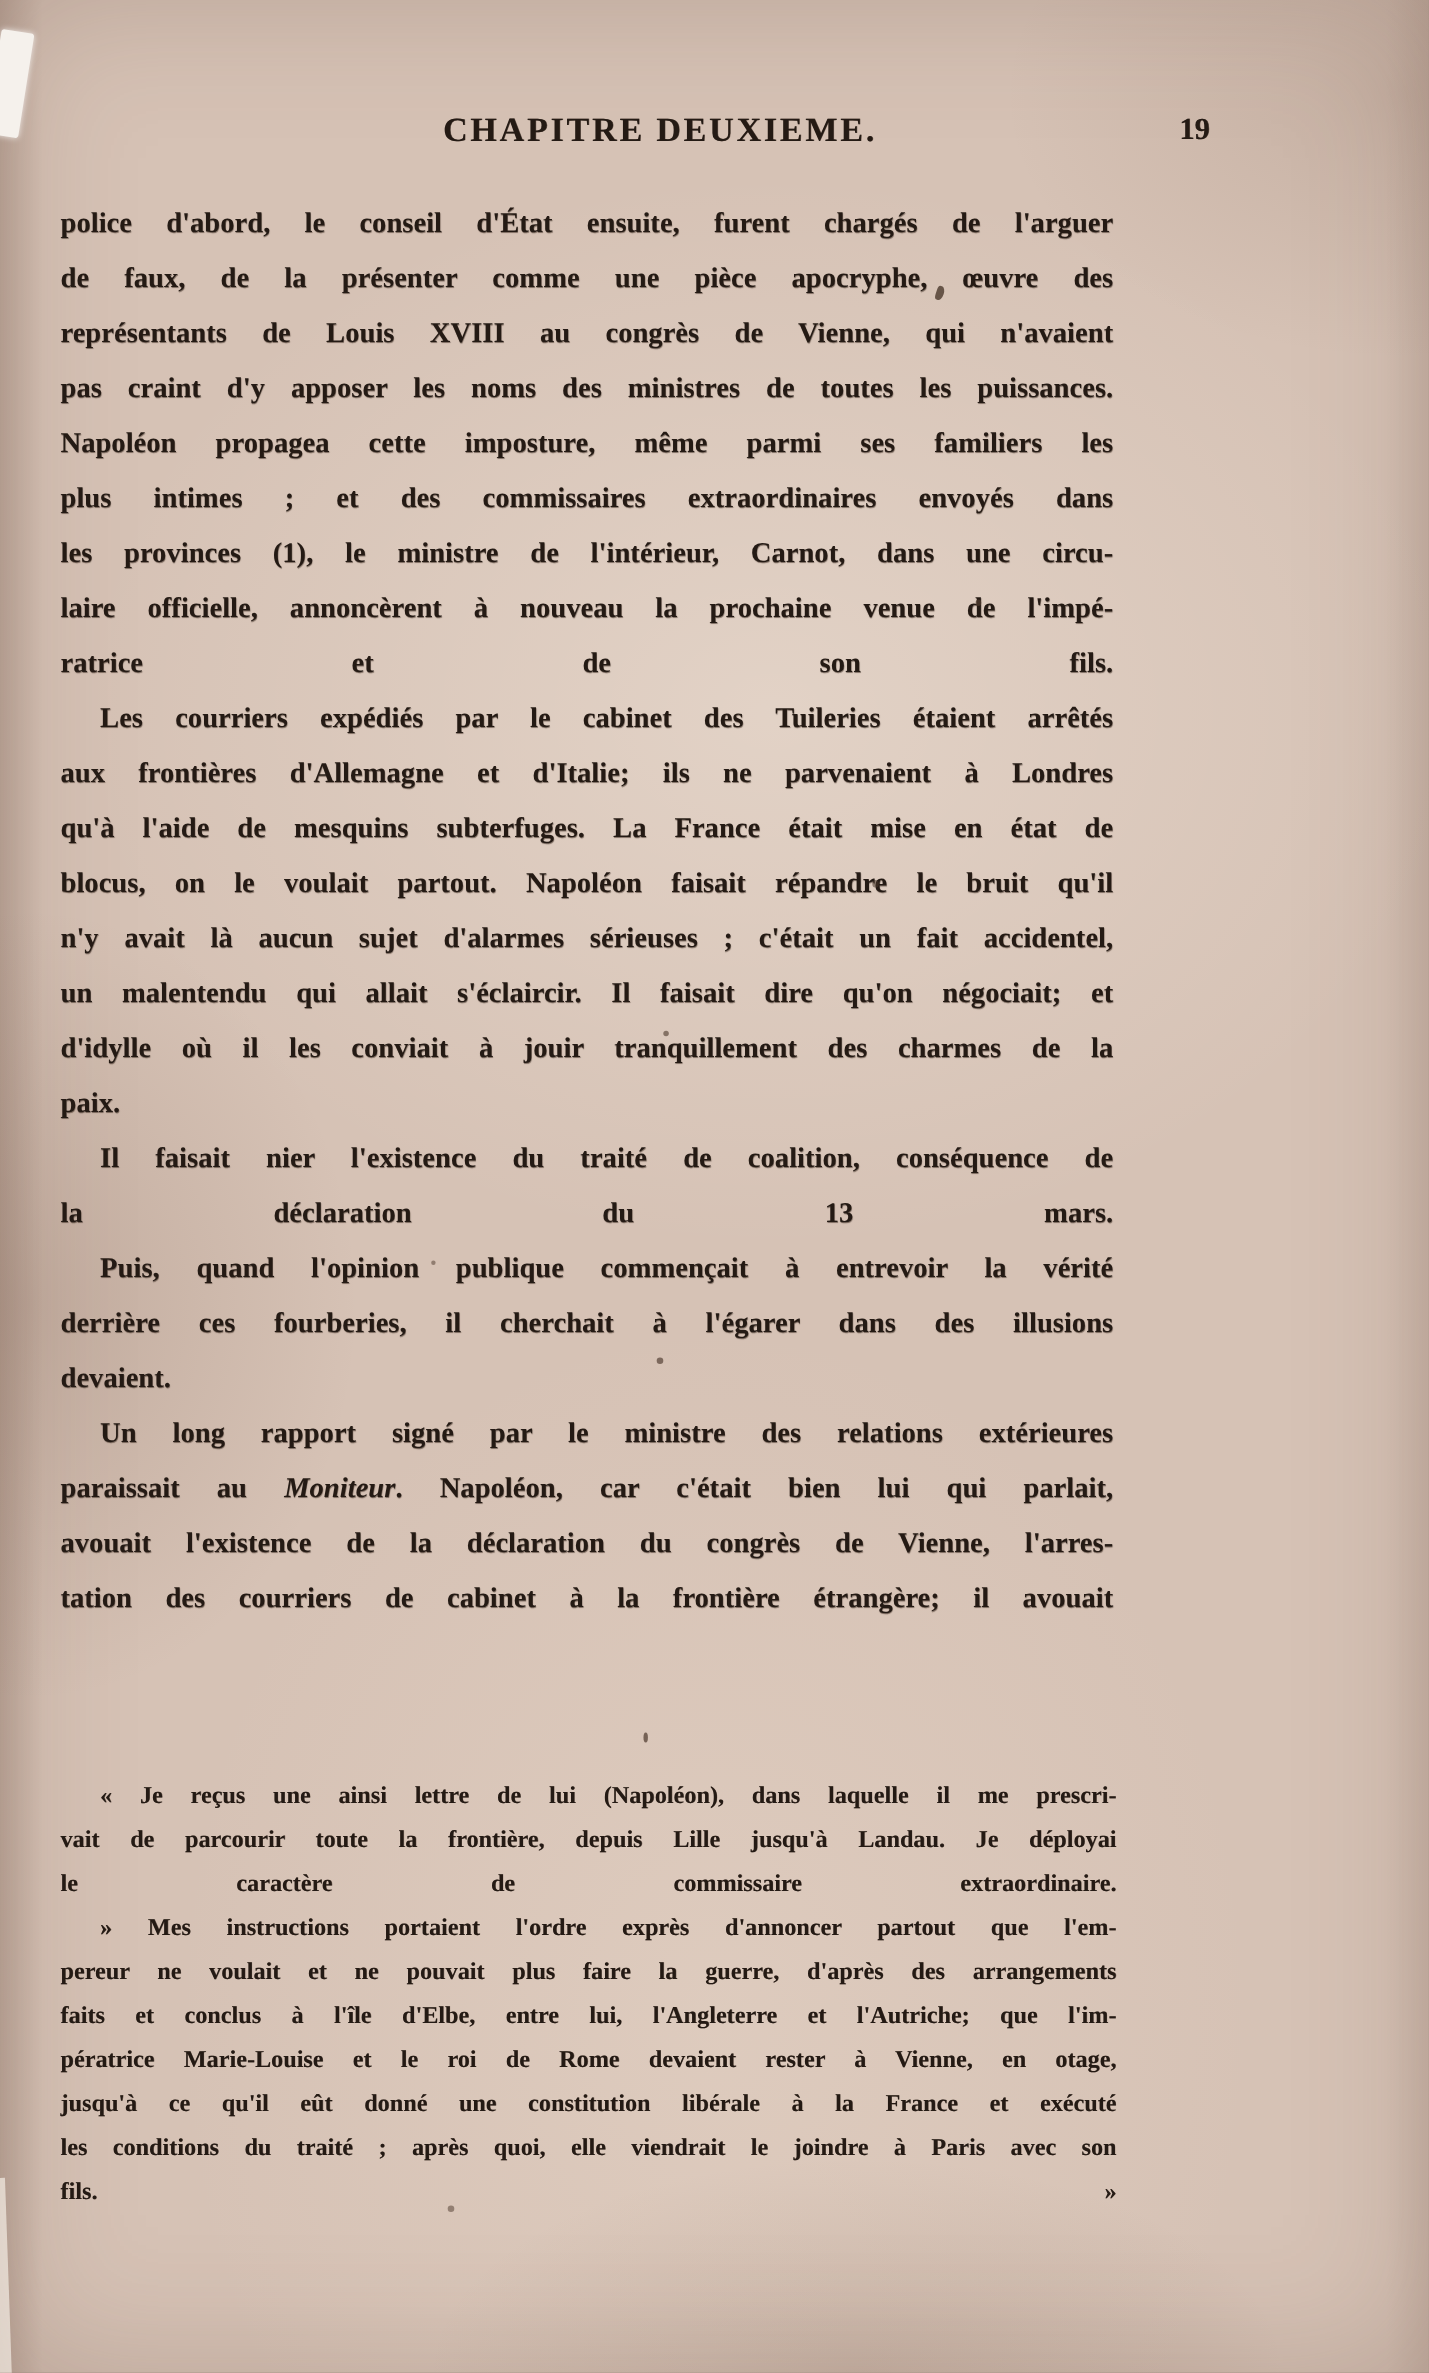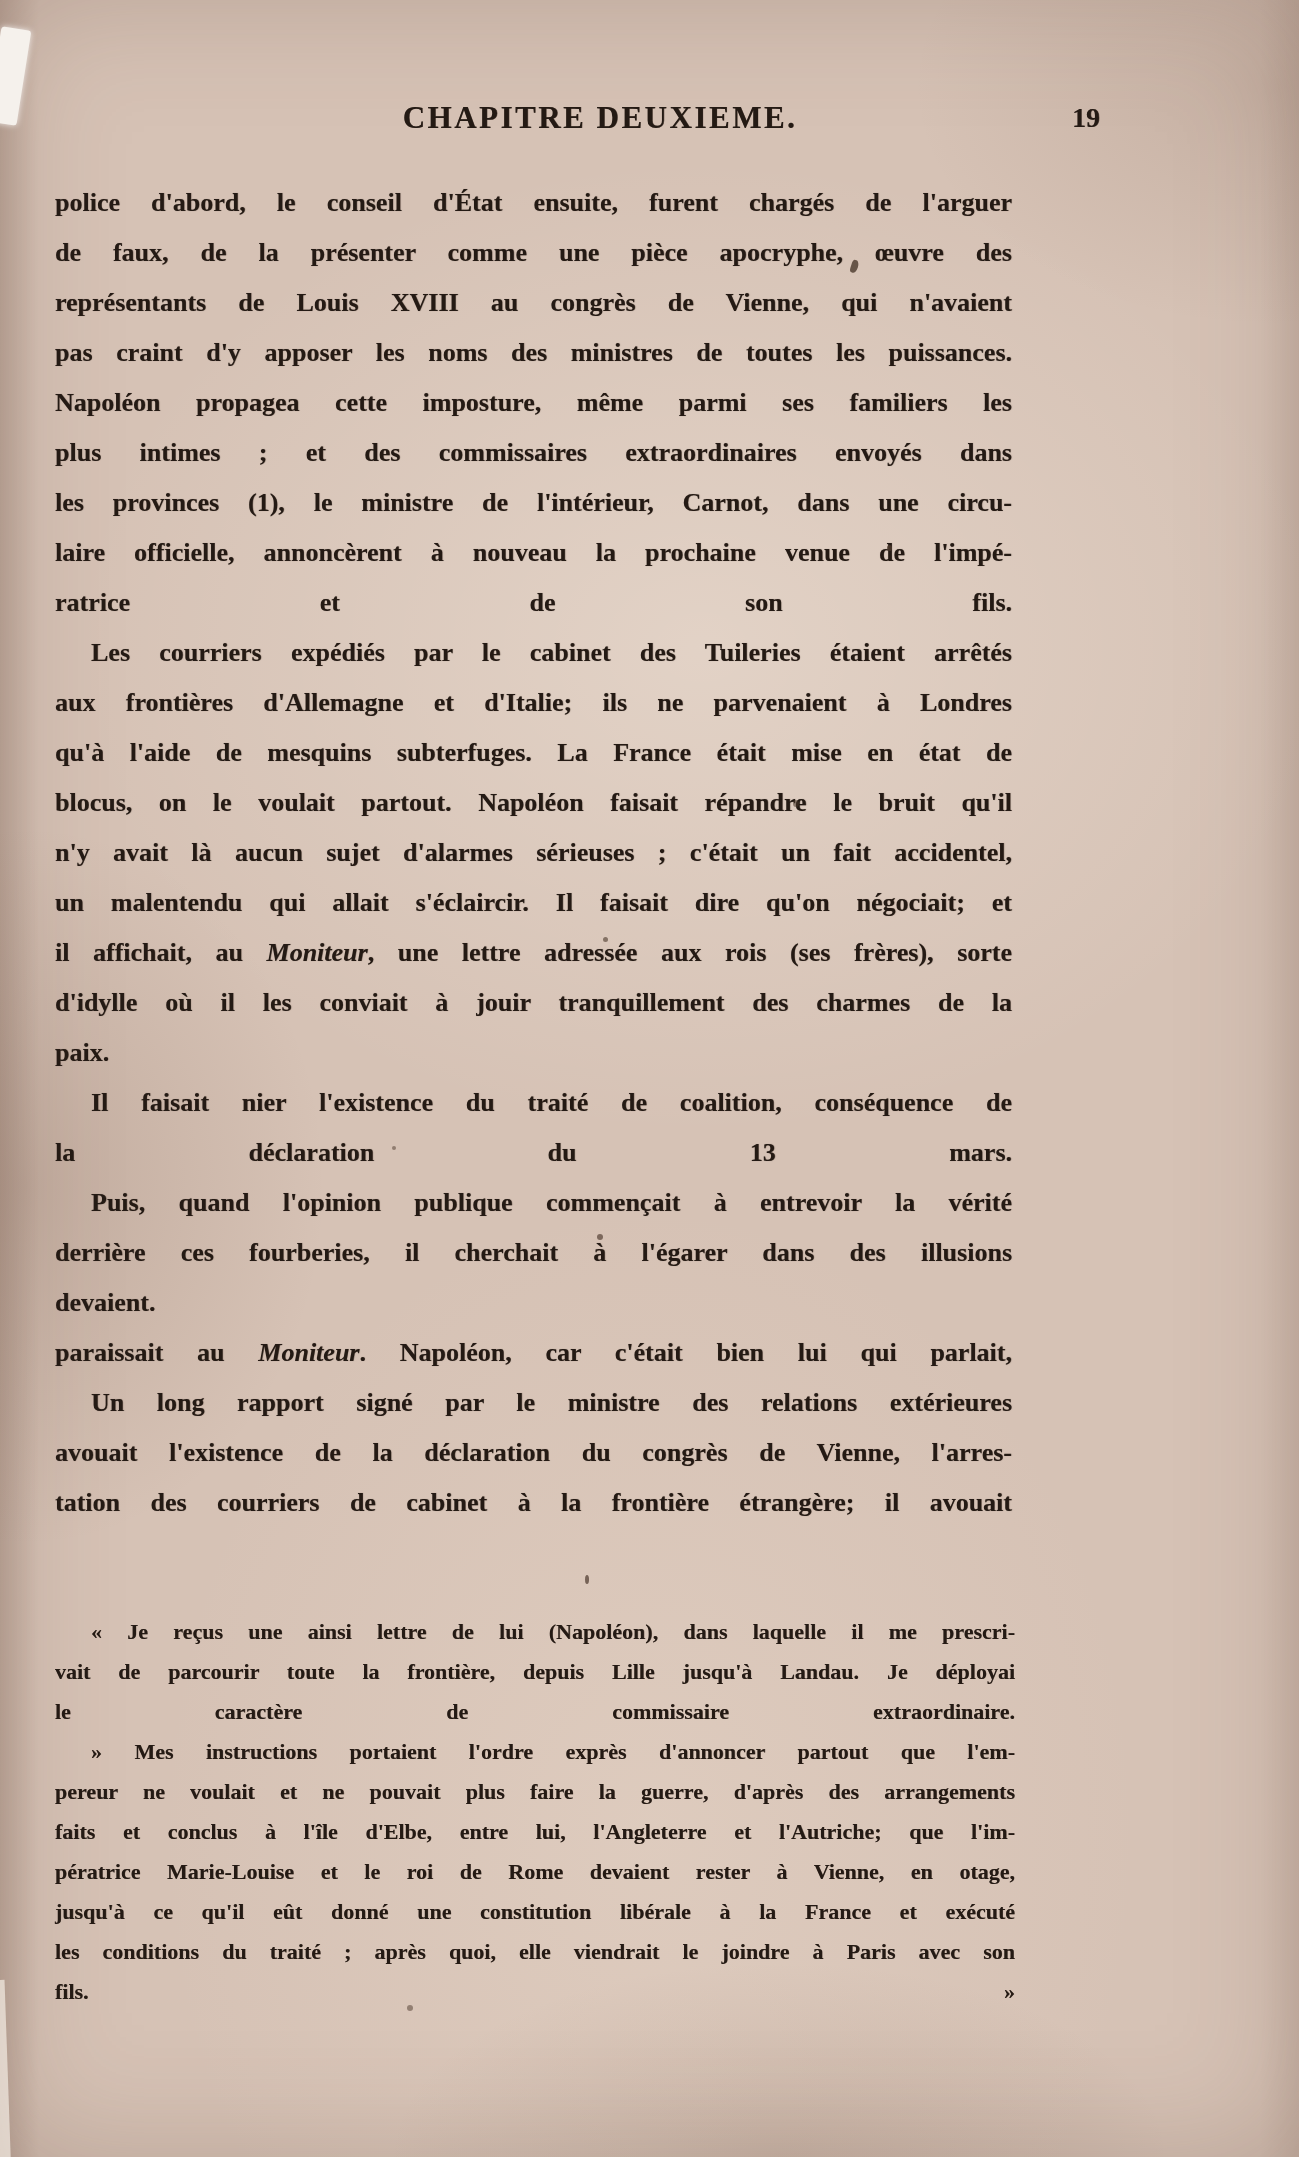--- a/index.html
+++ b/index.html
@@ -99,36 +99,35 @@
         <div class="line"><span>laire officielle, annoncèrent à nouveau la prochaine venue de l'impé-</span></div>
         <div class="line lastline"><span>ratrice et de son fils.</span></div>
       </div>
       <div class="para">
         <div class="line indented"><span>Les courriers expédiés par le cabinet des Tuileries étaient arrêtés</span></div>
         <div class="line"><span>aux frontières d'Allemagne et d'Italie; ils ne parvenaient à Londres</span></div>
         <div class="line"><span>qu'à l'aide de mesquins subterfuges. La France était mise en état de</span></div>
         <div class="line"><span>blocus, on le voulait partout. Napoléon faisait répandre le bruit qu'il</span></div>
         <div class="line"><span>n'y avait là aucun sujet d'alarmes sérieuses ; c'était un fait accidentel,</span></div>
         <div class="line"><span>un malentendu qui allait s'éclaircir. Il faisait dire qu'on négociait; et</span></div>
-        <div class="line"><span>il affichait, au </span><i>Moniteur</i><span>, une lettre adressée aux rois (ses frères), sorte</span></div>
         <div class="line"><span>d'idylle où il les conviait à jouir tranquillement des charmes de la</span></div>
         <div class="line lastline"><span>paix.</span></div>
       </div>
       <div class="para">
         <div class="line indented"><span>Il faisait nier l'existence du traité de coalition, conséquence de</span></div>
         <div class="line lastline"><span>la déclaration du 13 mars.</span></div>
       </div>
       <div class="para">
         <div class="line indented"><span>Puis, quand l'opinion publique commençait à entrevoir la vérité</span></div>
         <div class="line"><span>derrière ces fourberies, il cherchait à l'égarer dans des illusions</span></div>
         <div class="line lastline"><span>devaient.</span></div>
       </div>
       <div class="para">
+        <div class="line indented"><span>Un long rapport signé par le ministre des relations extérieures</span></div>
         <div class="line"><span>paraissait au </span><i>Moniteur</i><span>. Napoléon, car c'était bien lui qui parlait,</span></div>
-        <div class="line indented"><span>Un long rapport signé par le ministre des relations extérieures</span></div>
         <div class="line"><span>avouait l'existence de la déclaration du congrès de Vienne, l'arres-</span></div>
         <div class="line"><span>tation des courriers de cabinet à la frontière étrangère; il avouait</span></div>
       </div>
     </div>
 
   <div id="footnote-text">
       <div class="para">
         <div class="line indented"><span>« Je reçus une ainsi lettre de lui (Napoléon), dans laquelle il me prescri-</span></div>
         <div class="line"><span>vait de parcourir toute la frontière, depuis Lille jusqu'à Landau. Je déployai</span></div>
         <div class="line lastline"><span>le caractère de commissaire extraordinaire.</span></div>

